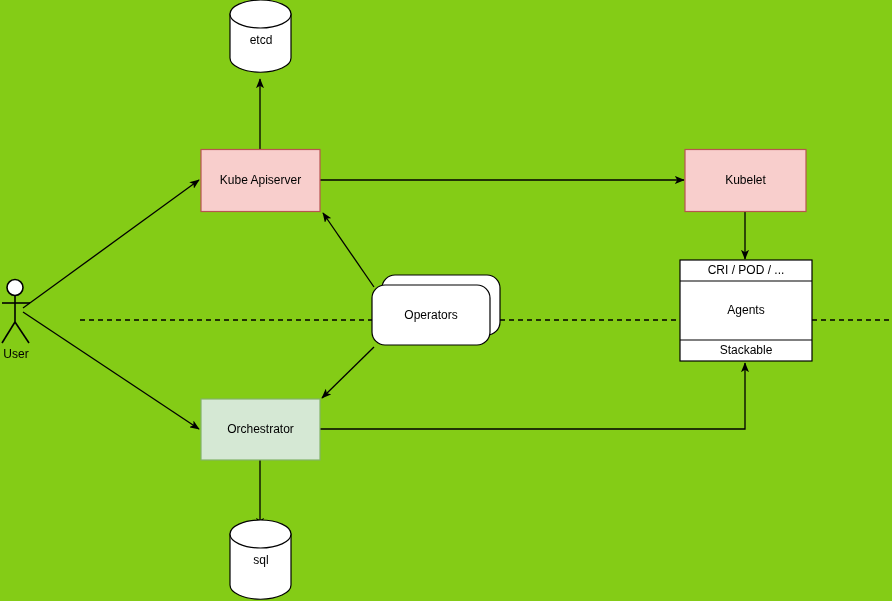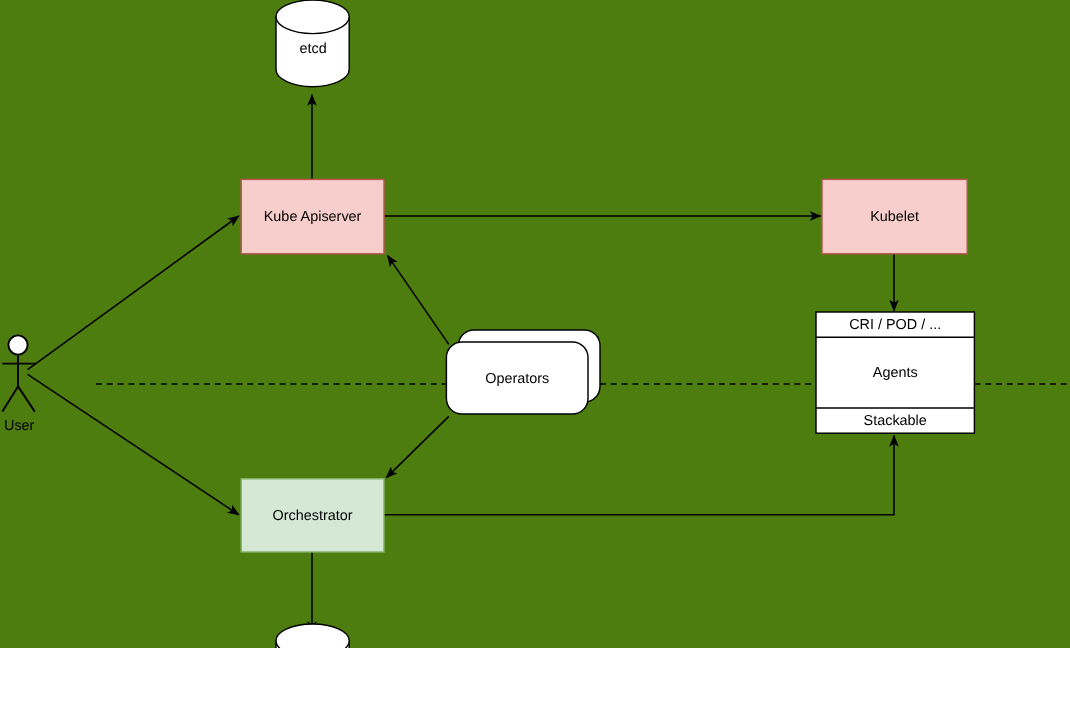--- a/index.html
+++ b/index.html
@@ -3,22 +3,22 @@
 <meta charset="utf-8">
 <style>
   html, body {
     margin: 0;
     padding: 0;
     background: #ffffff;
   }
   #canvas {
     position: relative;
     width: 892px;
-    height: 540px;
-    background: #4d7c0f;
+    height: 601px;
+    background: #84cc16;
     overflow: hidden;
     font-family: "Liberation Sans", sans-serif;
   }
   svg.diagram {
     position: absolute;
     left: 0;
     top: 0;
     width: 892px;
     height: 601px;
   }

